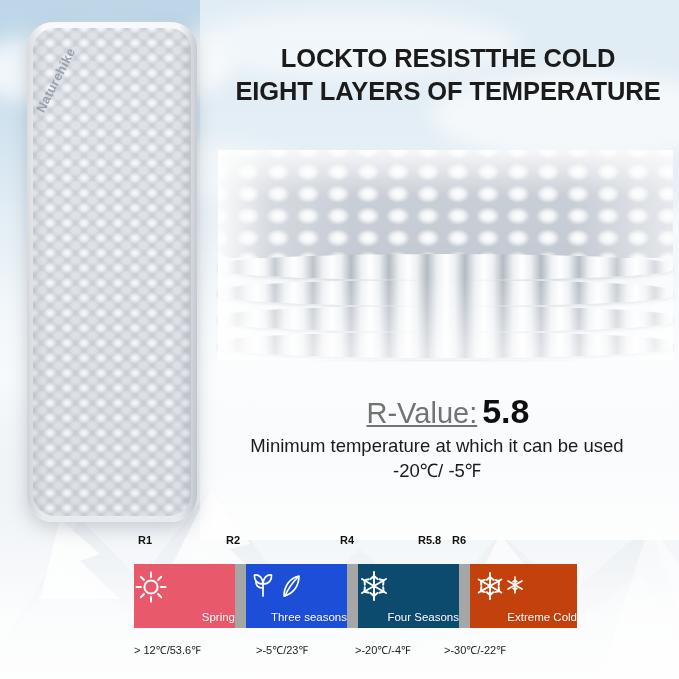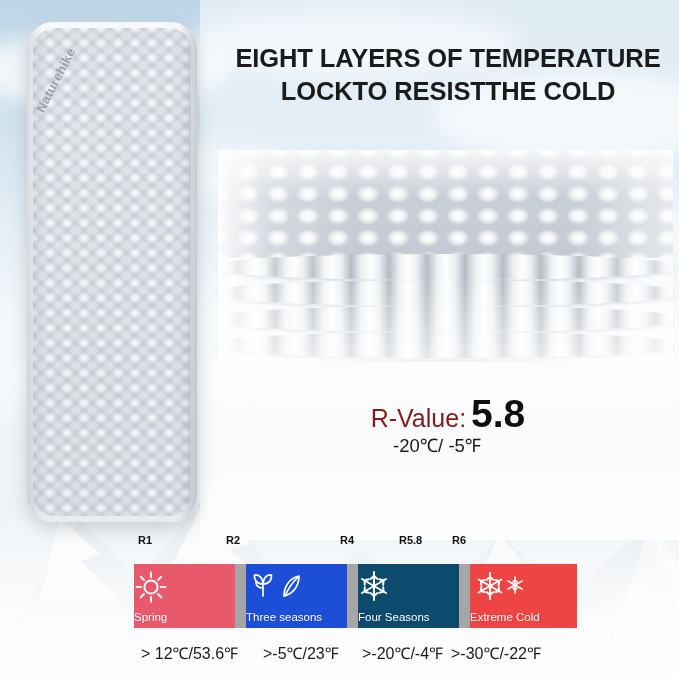--- a/index.html
+++ b/index.html
@@ -205,27 +205,28 @@
   
   .rvalue-line {
     position: absolute;
     left: 222px;
     top: 392px;
     width: 452px;
     text-align: center;
     white-space: nowrap;
   }
   .rvalue-label {
-    font-size: 25px;
-    color: #7f1d1d;
+    font-size: 29px;
+    color: #737373;
     font-weight: 400;
     vertical-align: baseline;
+    text-decoration: underline;
   }
   .rvalue-number {
-    font-size: 39px;
+    font-size: 34px;
     color: #0f0f0f;
     font-weight: 700;
     vertical-align: baseline;
     margin-left: 5px;
   }
   .rvalue-sub {
     position: absolute;
     left: 200px;
     top: 434px;
     width: 474px;
@@ -243,21 +244,21 @@
     width: 443px;
     height: 64px;
     display: flex;
     overflow: hidden;
   }
   .seg {
     position: relative;
     height: 64px;
     display: flex;
     align-items: flex-end;
-    justify-content: flex-start;
+    justify-content: flex-end;
   }
   .seg-label {
     position: relative;
     z-index: 2;
     color: #ffffff;
     font-size: 11.5px;
     font-weight: 400;
     padding-bottom: 5px;
     text-shadow: 0 0 2px rgba(0,0,0,0.15);
     white-space: nowrap;
@@ -294,24 +295,23 @@
   
   .temps {
     position: absolute;
     left: 0;
     top: 642px;
     width: 679px;
     height: 24px;
   }
   .temp {
     position: absolute;
-    font-size: 16px;
+    font-size: 11px;
     color: #1b1b1b;
     white-space: nowrap;
-    margin-left: 7px;
   }
 
   svg { display: block; }
 </style>
 </head>
 <body>
 
 <div class="page">
 
   <div class="bg-sky"></div>
@@ -347,36 +347,37 @@
     <div class="mattress">
       <div class="quilt"></div>
       <div class="quilt2"></div>
       <div class="mattress-edge-l"></div>
       <div class="mattress-edge-r"></div>
     </div>
     <div class="brand-logo">Naturehike</div>
   </div>
 
   <div class="headline">
+    <div>LOCKTO RESISTTHE COLD</div>
     <div>EIGHT LAYERS OF TEMPERATURE</div>
-    <div>LOCKTO RESISTTHE COLD</div>
   </div>
 
   <div class="rvalue-line">
     <span class="rvalue-label">R-Value:</span><span class="rvalue-number">5.8</span>
   </div>
   <div class="rvalue-sub">
+    <div>Minimum temperature at which it can be used</div>
     <div>-20℃/ -5℉</div>
   </div>
 
   <div class="ticks">
     <div class="tick" style="left:138px">R1</div>
     <div class="tick" style="left:226px">R2</div>
     <div class="tick" style="left:340px">R4</div>
-    <div class="tick" style="left:399px">R5.8</div>
+    <div class="tick" style="left:418px">R5.8</div>
     <div class="tick" style="left:452px">R6</div>
   </div>
 
   <div class="scale">
 
     <div class="seg" style="width:101px;background:#e8596b">
       <div class="seg-icon">
         <svg width="34" height="34" viewBox="0 0 34 34">
           <g stroke="#ffffff" stroke-width="2" stroke-linecap="round">
             <line x1="17" y1="2.5" x2="17" y2="7"></line>
@@ -428,21 +429,21 @@
             <path d="M6.5 21.5 L10.6 22.7 M6.5 21.5 L6.8 17.2"></path>
             <path d="M25.5 10.5 L21.4 9.3 M25.5 10.5 L25.2 14.8"></path>
           </g>
         </svg>
       </div>
       <span class="seg-label">Four Seasons</span>
     </div>
 
     <div class="gap" style="width:11px"></div>
 
-    <div class="seg" style="width:107px;background:#ef4444">
+    <div class="seg" style="width:107px;background:#c2410c">
       <div class="seg-icon">
         <svg width="58" height="32" viewBox="0 0 58 32">
           <g stroke="#ffffff" stroke-width="2" stroke-linecap="round" fill="none">
             <line x1="20" y1="3" x2="20" y2="29"></line>
             <line x1="8.7" y1="9.5" x2="31.3" y2="22.5"></line>
             <line x1="8.7" y1="22.5" x2="31.3" y2="9.5"></line>
             <path d="M20 7 L16.8 9.8 M20 7 L23.2 9.8"></path>
             <path d="M20 25 L16.8 22.2 M20 25 L23.2 22.2"></path>
             <path d="M11 11 L11.3 15 M11 11 L14.8 9.9"></path>
             <path d="M29 21 L28.7 17 M29 21 L25.2 22.1"></path>

